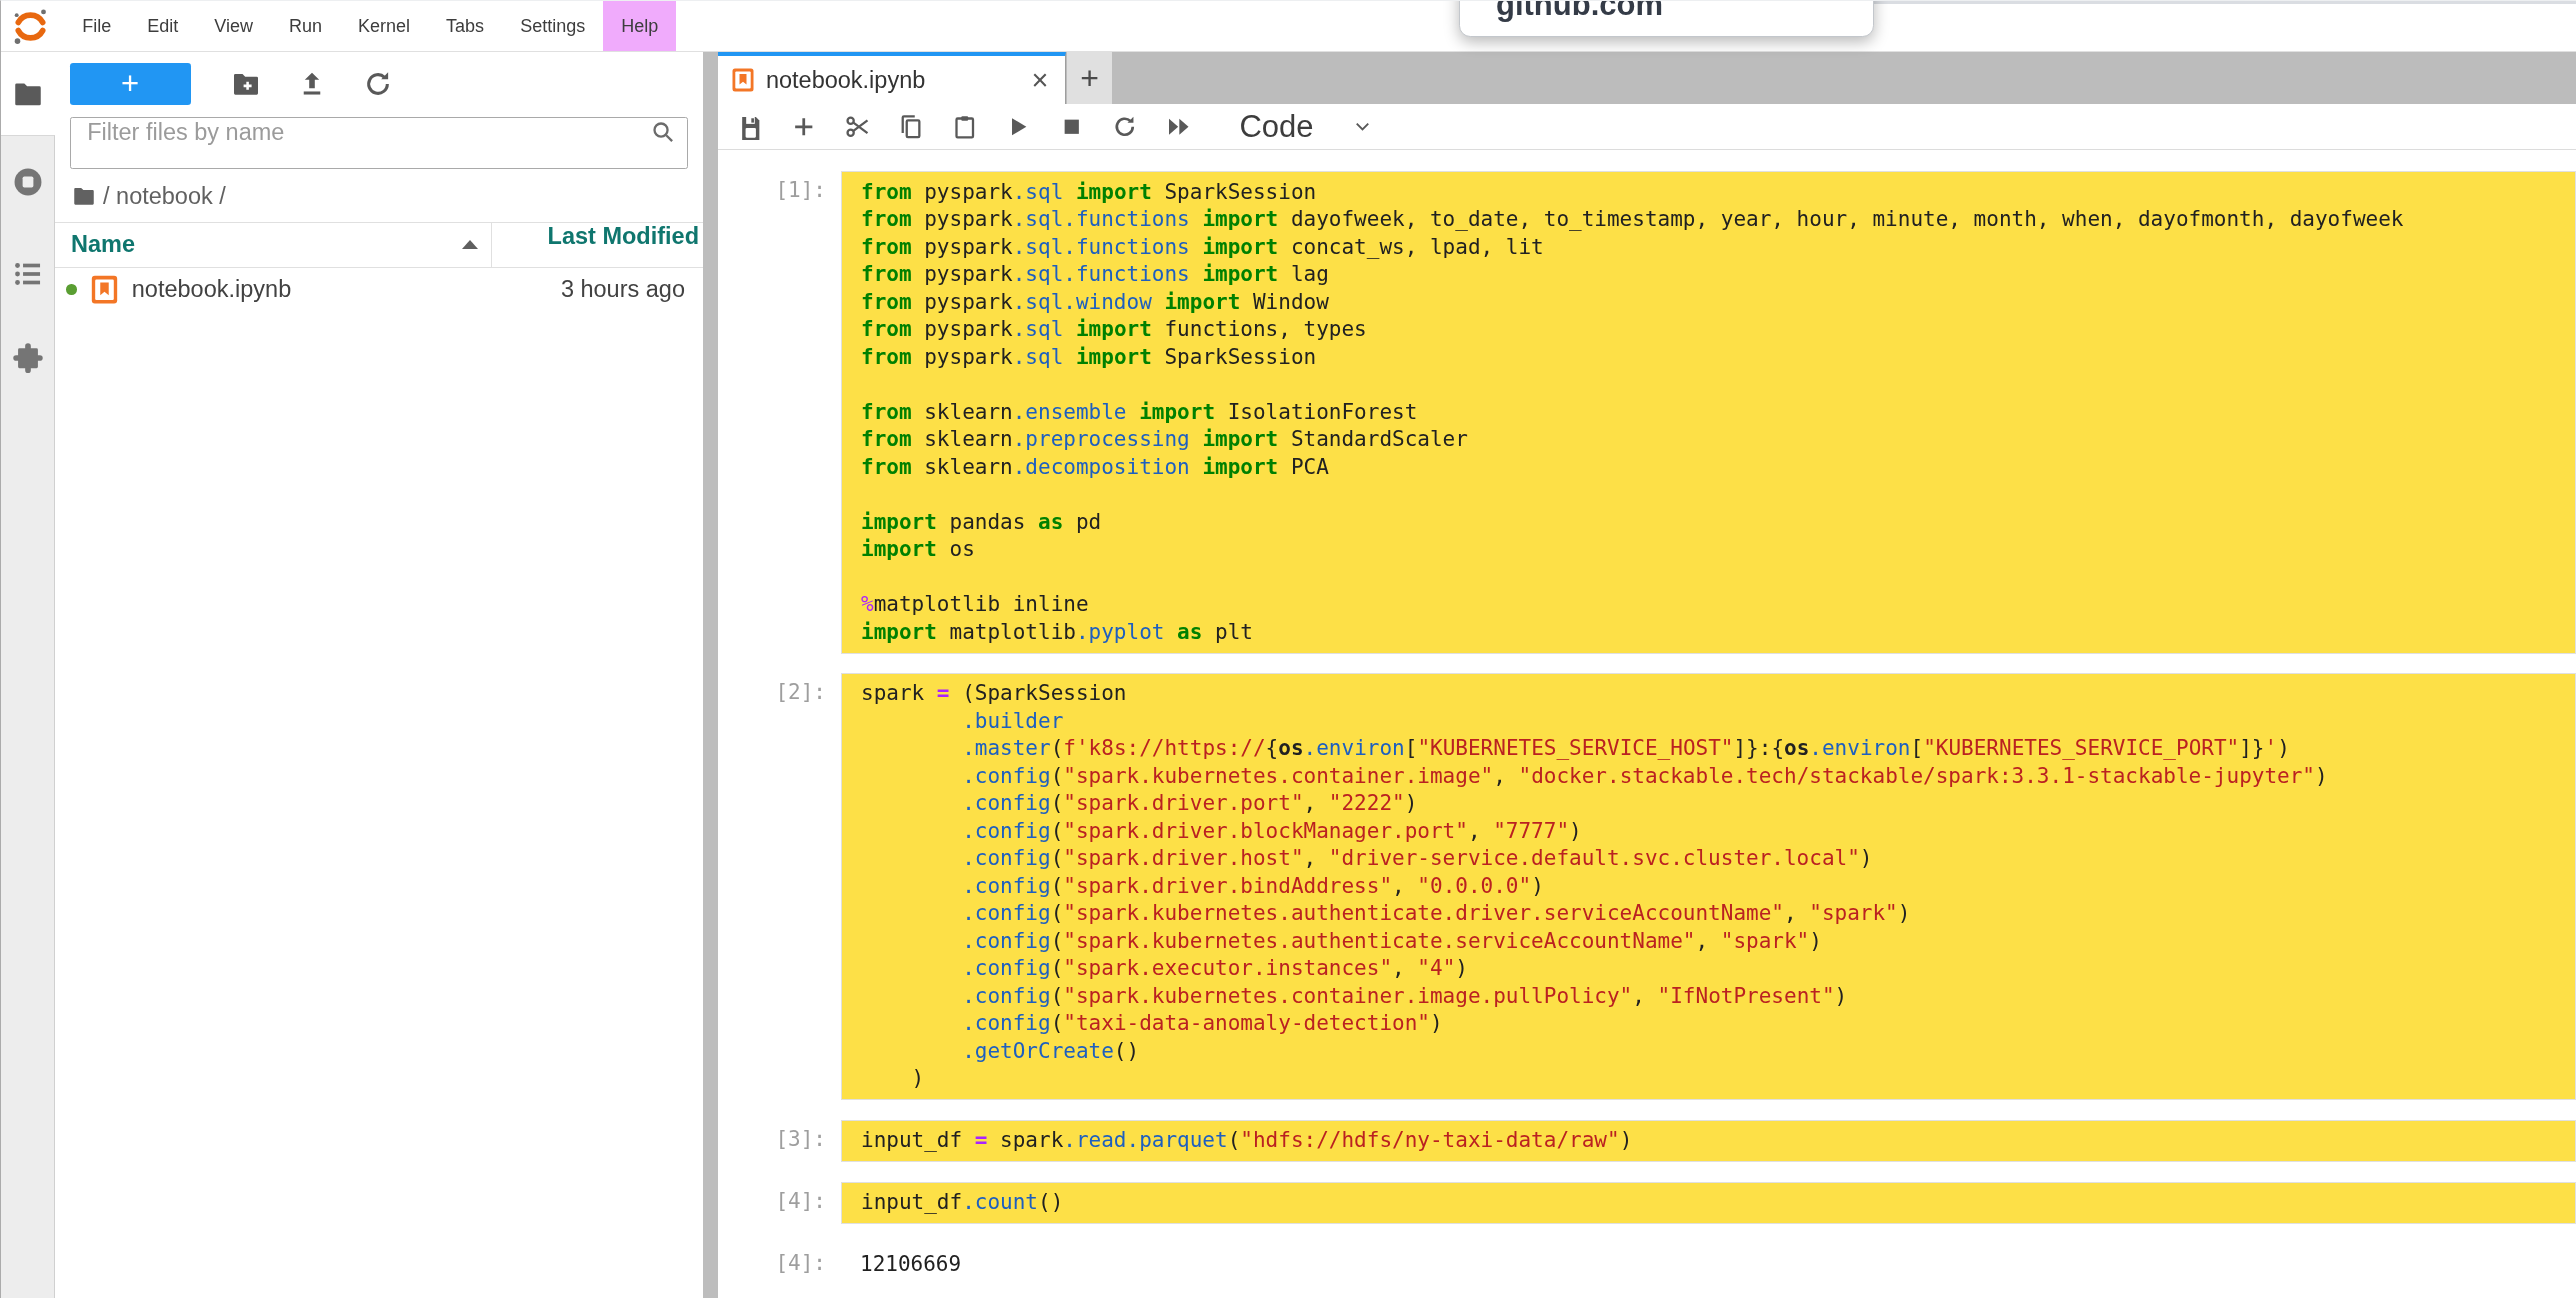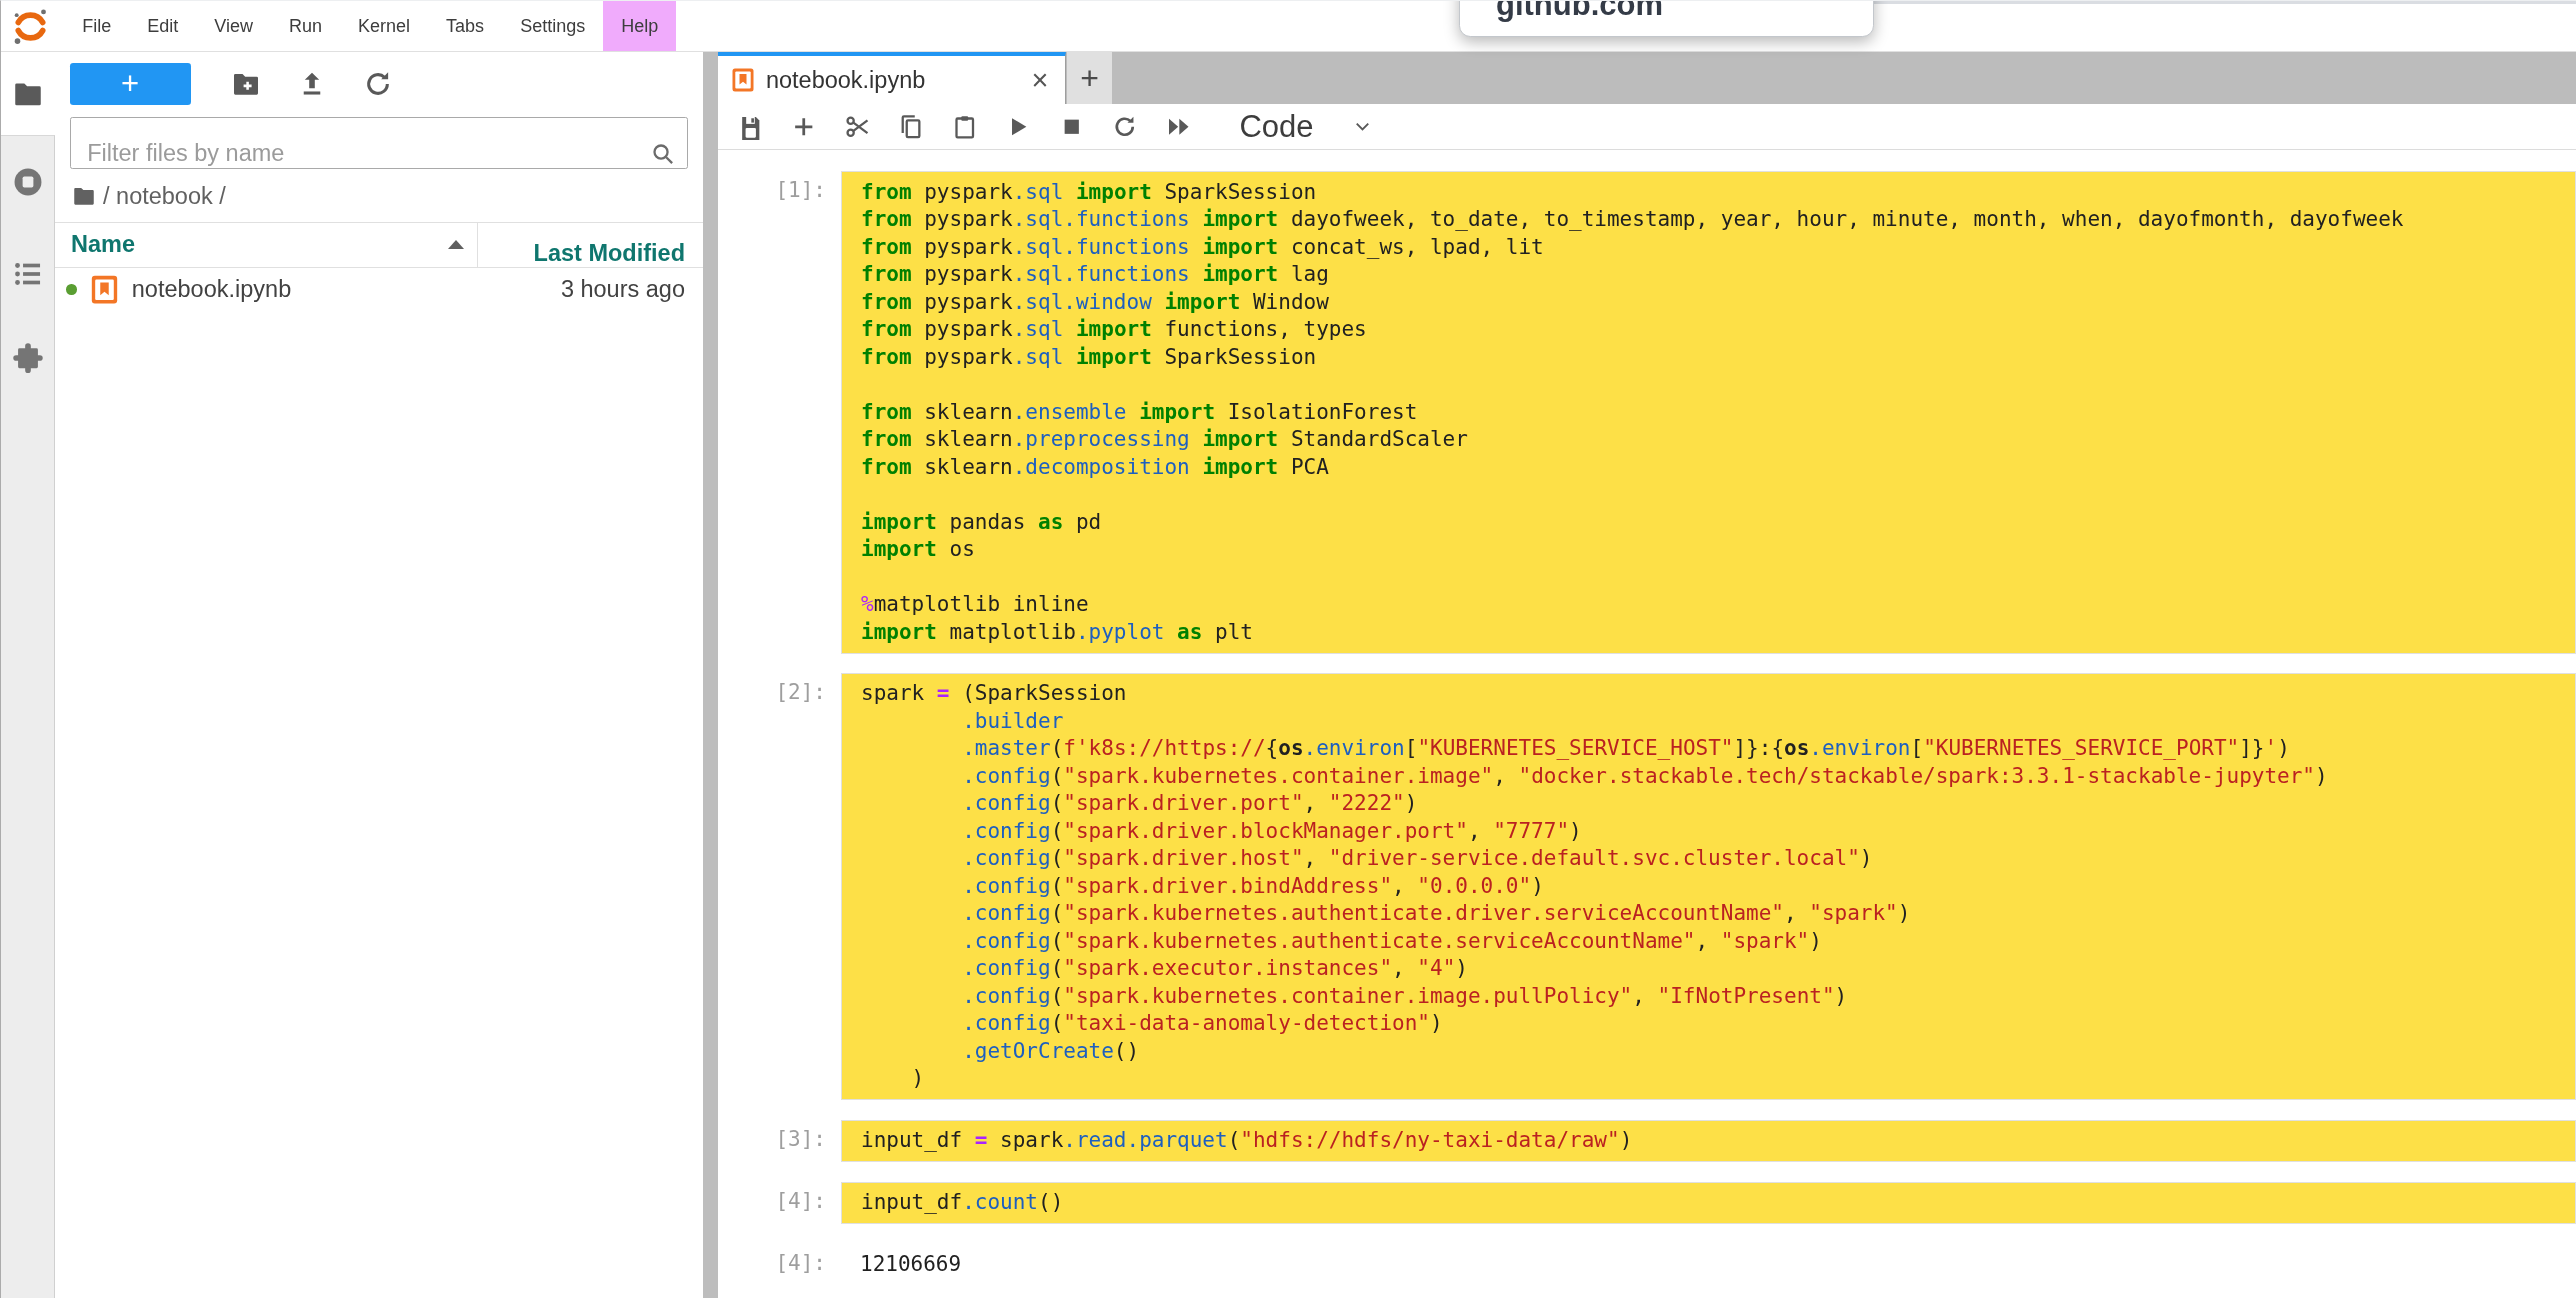--- a/index.html
+++ b/index.html
@@ -35,33 +35,33 @@
   .act-icon.toc{margin-top:58px;}
   .act-icon.ext{margin-top:50px;}
 
   
   .sidebar{width:648px;flex:0 0 auto;background:#fff;display:flex;flex-direction:column;}
   .sb-toolbar{display:flex;align-items:center;padding:11.3px 14.6px 6.5px 14.6px;}
   .new-launcher{width:121px;height:42px;background:#2196f3;border-radius:3.2px;border:none;
     color:#fff;font-size:31px;display:flex;align-items:center;justify-content:center;margin-right:39px;}
   .sb-iconbtn{width:32px;height:32px;margin-right:34px;background:none;border:none;padding:0;}
   .filter-box{margin:4.9px 14.6px 0 14.6px;height:50px;border:1.6px solid #a9a9a9;border-radius:2.4px;
-    display:flex;align-items:flex-end;padding:0 11.3px 0 14.6px;}
+    display:flex;align-items:flex-start;padding:0 11.3px 0 14.6px;}
   .filter-box input{flex:1;border:none;outline:none;font-size:23.5px;color:#616161;background:transparent;
     font-family:"Liberation Sans",sans-serif;}
   .filter-box input::placeholder{color:#9b9b9b;}
   .breadcrumb{display:flex;align-items:flex-start;gap:6px;padding:14.6px 14.6px 11.3px 16px;font-size:23.5px;color:#616161;}
   .bc-folder{width:26px;height:26px;}
   .list-header{display:flex;align-items:stretch;height:44px;border-top:0.8px solid #e0e0e0;
     border-bottom:0.8px solid #e0e0e0;font-size:23.5px;color:#0f766e;font-weight:700;}
   .col-name{flex:1;display:flex;align-items:center;padding-left:16px;}
   .sort-asc{margin-left:auto;margin-right:13px;width:0;height:0;border-left:8px solid transparent;
     border-right:8px solid transparent;border-bottom:9.7px solid #5f5f5f;}
-  .col-mod{width:207px;display:flex;align-items:flex-end;justify-content:flex-end;
-    padding-right:18px;border-left:0.8px solid #e0e0e0;}
+  .col-mod{width:207px;display:flex;align-items:flex-start;justify-content:flex-end;
+    padding-right:4px;border-left:0.8px solid #e0e0e0;}
   .file-row{display:flex;align-items:center;height:44px;font-size:23.5px;color:#424242;}
   .kernel-dot{width:10.5px;height:10.5px;border-radius:50%;background:#5a9e32;margin-left:11.3px;flex:0 0 auto;}
   .nb-file-icon{width:29px;height:32px;margin-left:13px;flex:0 0 auto;}
   .file-name{margin-left:13px;}
   .file-mod{margin-left:auto;padding-right:18px;}
 
   
   .divider-v{width:14.6px;flex:0 0 auto;background:#bdbdbd;}
 
   

